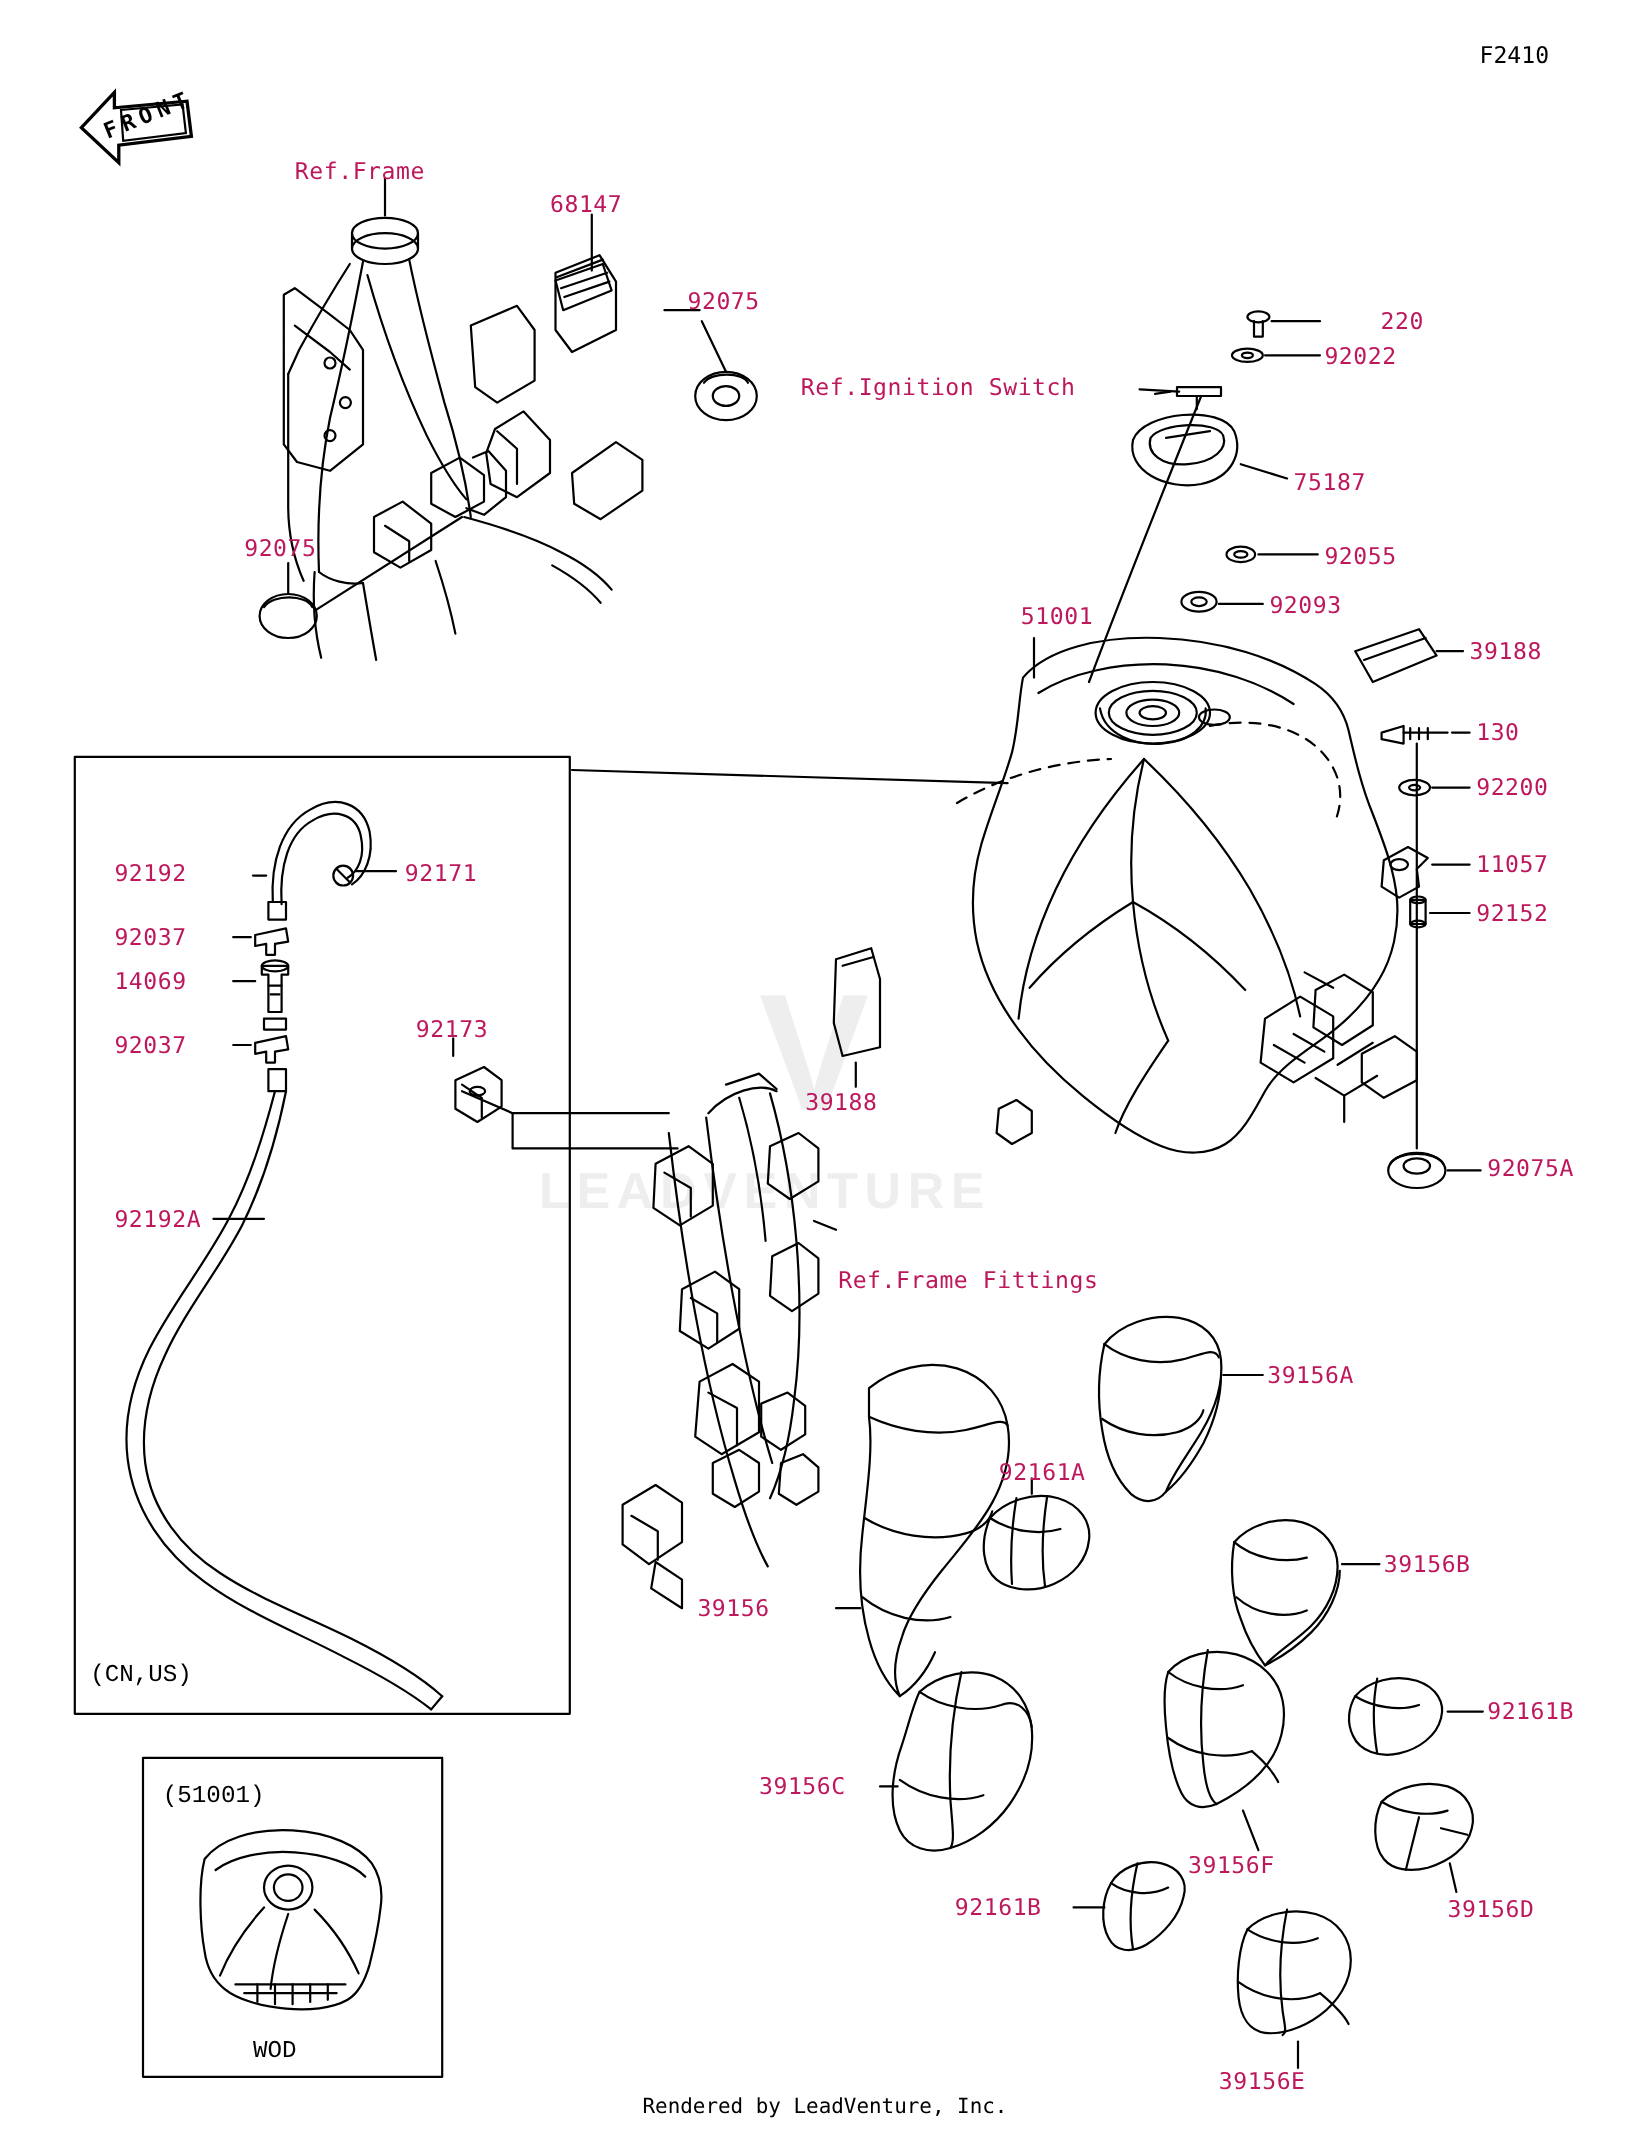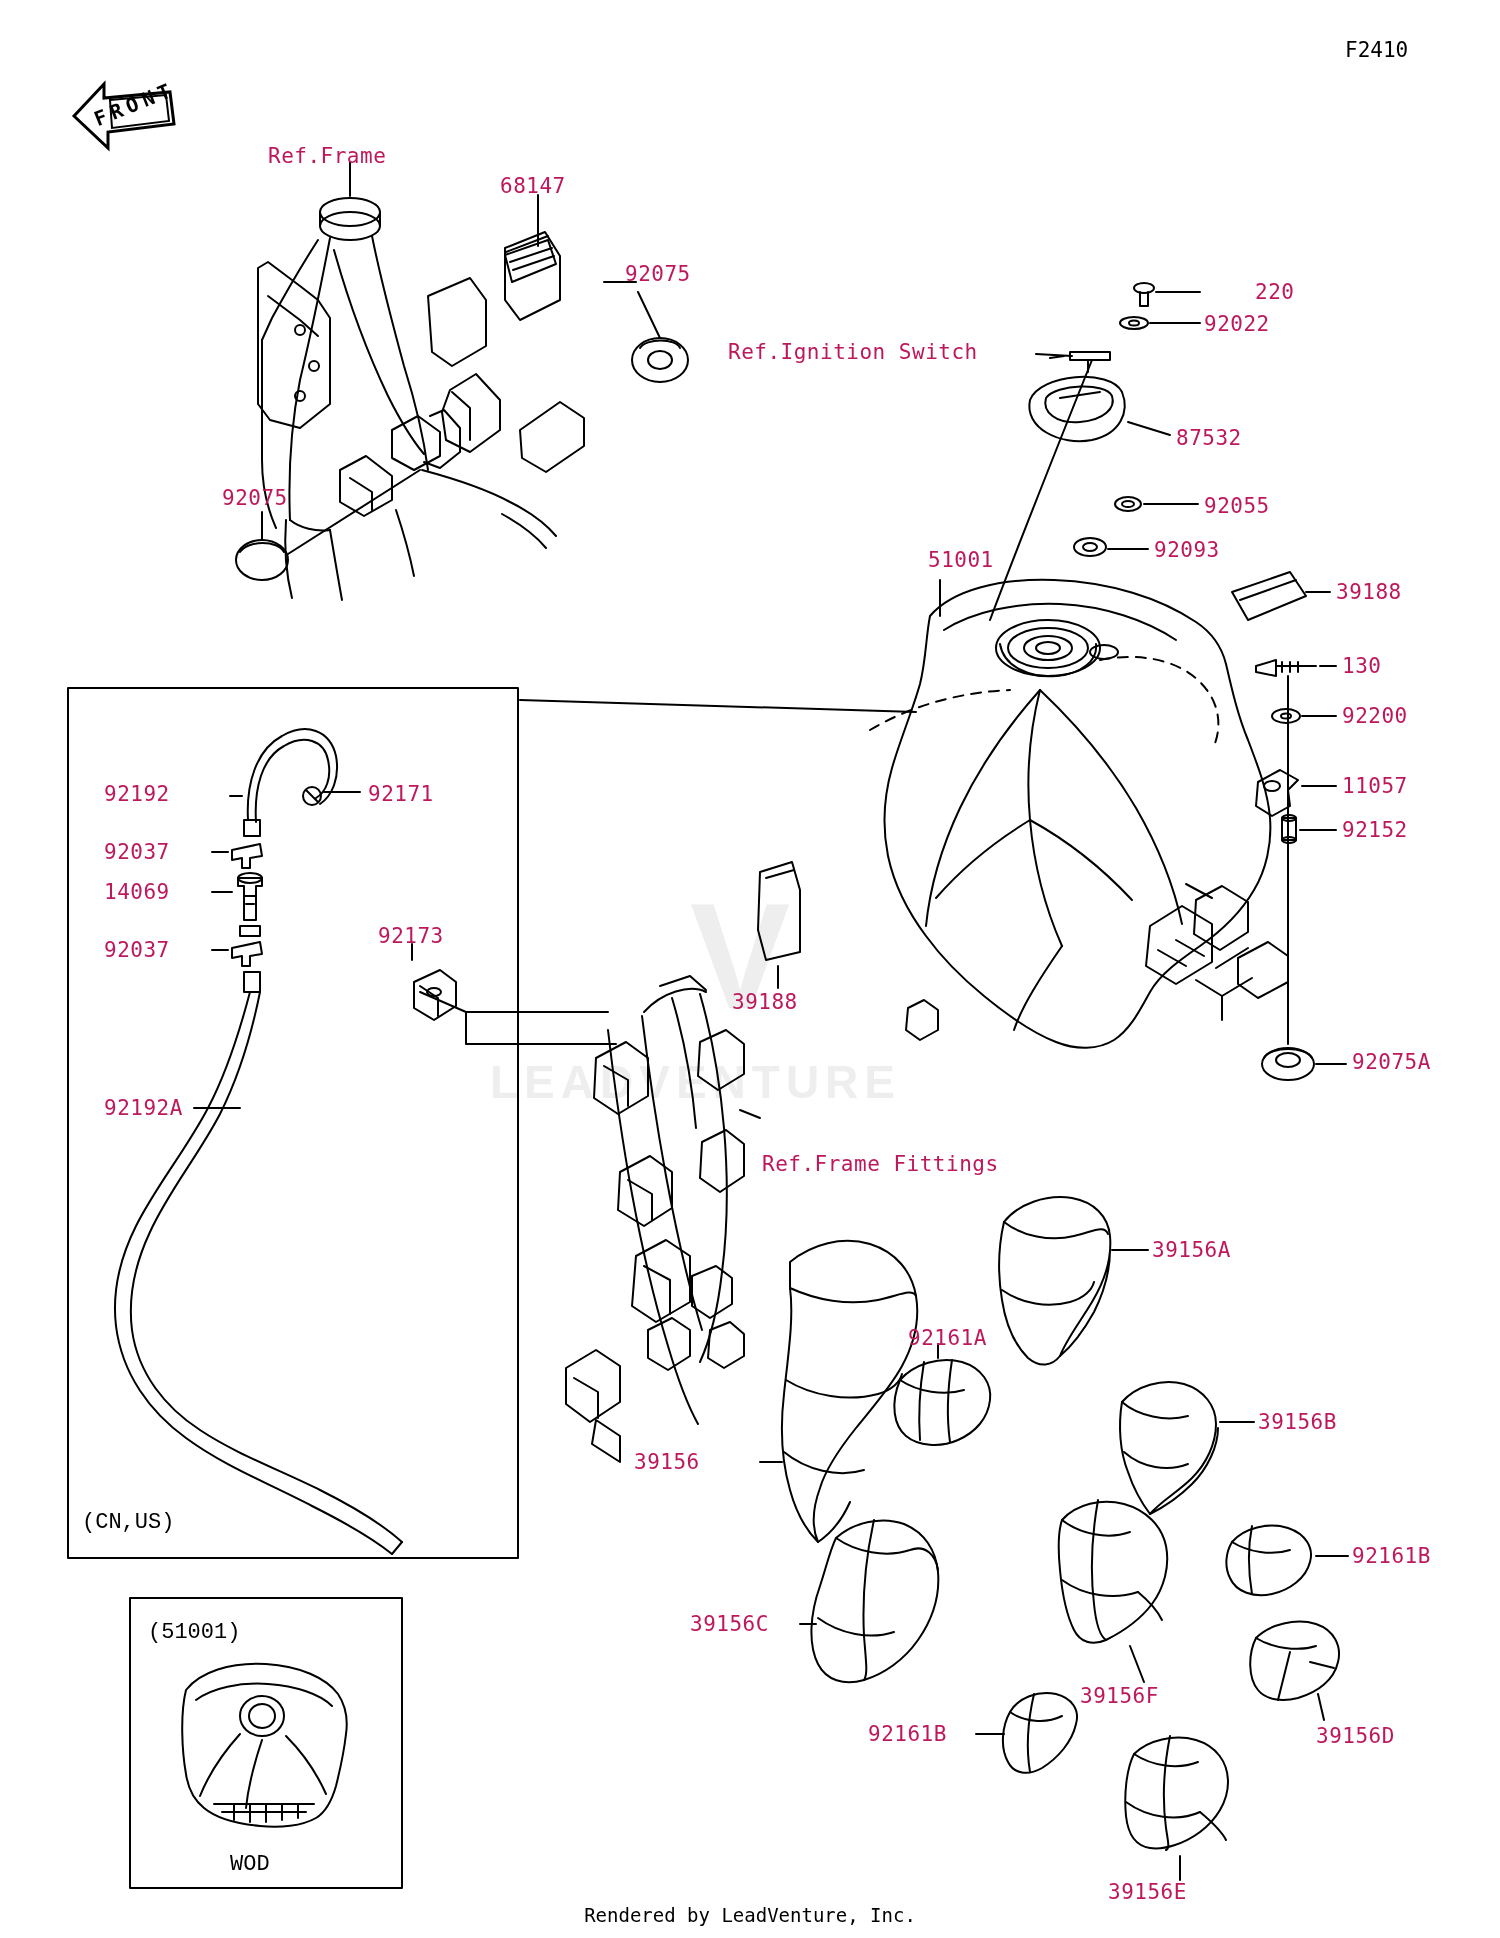--- a/index.html
+++ b/index.html
@@ -488,21 +488,21 @@
   <div class="lbl" style="left:268px; top:144px;">Ref.Frame</div>
   <div class="lbl" style="left:728px; top:340px;">Ref.Ignition Switch</div>
   <div class="lbl" style="left:762px; top:1152px;text-align:right;">Ref.Frame Fittings</div>
 
   <div class="lbl" style="left:500px; top:174px;">68147</div>
   <div class="lbl" style="left:625px; top:262px;">92075</div>
   <div class="lbl" style="left:222px; top:486px;">92075</div>
 
   <div class="lbl" style="left:1255px; top:280px;">220</div>
   <div class="lbl" style="left:1204px; top:312px;">92022</div>
-  <div class="lbl" style="left:1176px; top:426px;">87532</div>
+  <div class="lbl" style="left:1176px; top:426px;">75187</div>
   <div class="lbl" style="left:1204px; top:494px;">92055</div>
   <div class="lbl" style="left:1154px; top:538px;">92093</div>
 
   <div class="lbl" style="left:928px; top:548px;">51001</div>
   <div class="lbl" style="left:1336px; top:580px;">39188</div>
   <div class="lbl" style="left:1342px; top:654px;">130</div>
   <div class="lbl" style="left:1342px; top:704px;">92200</div>
   <div class="lbl" style="left:1342px; top:774px;">11057</div>
   <div class="lbl" style="left:1342px; top:818px;">92152</div>
   <div class="lbl" style="left:1352px; top:1050px;">92075A</div>

